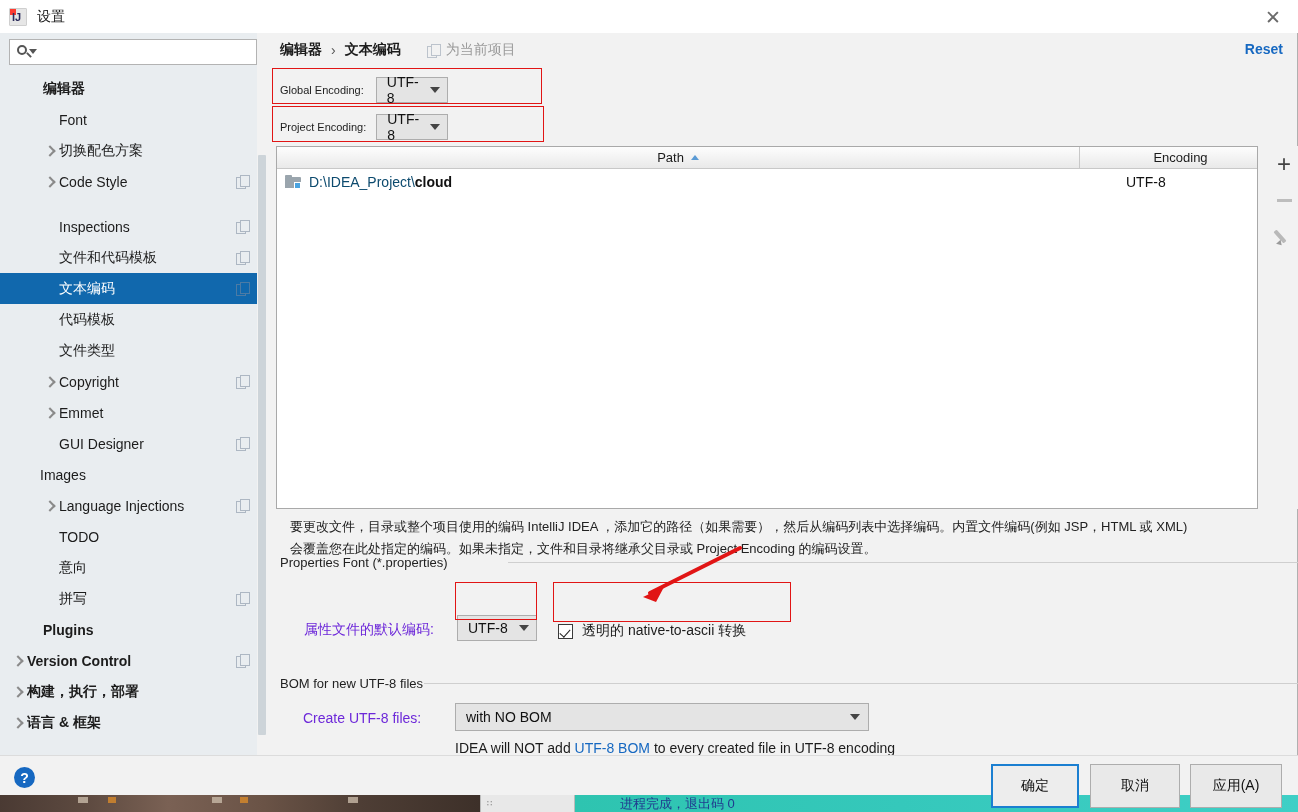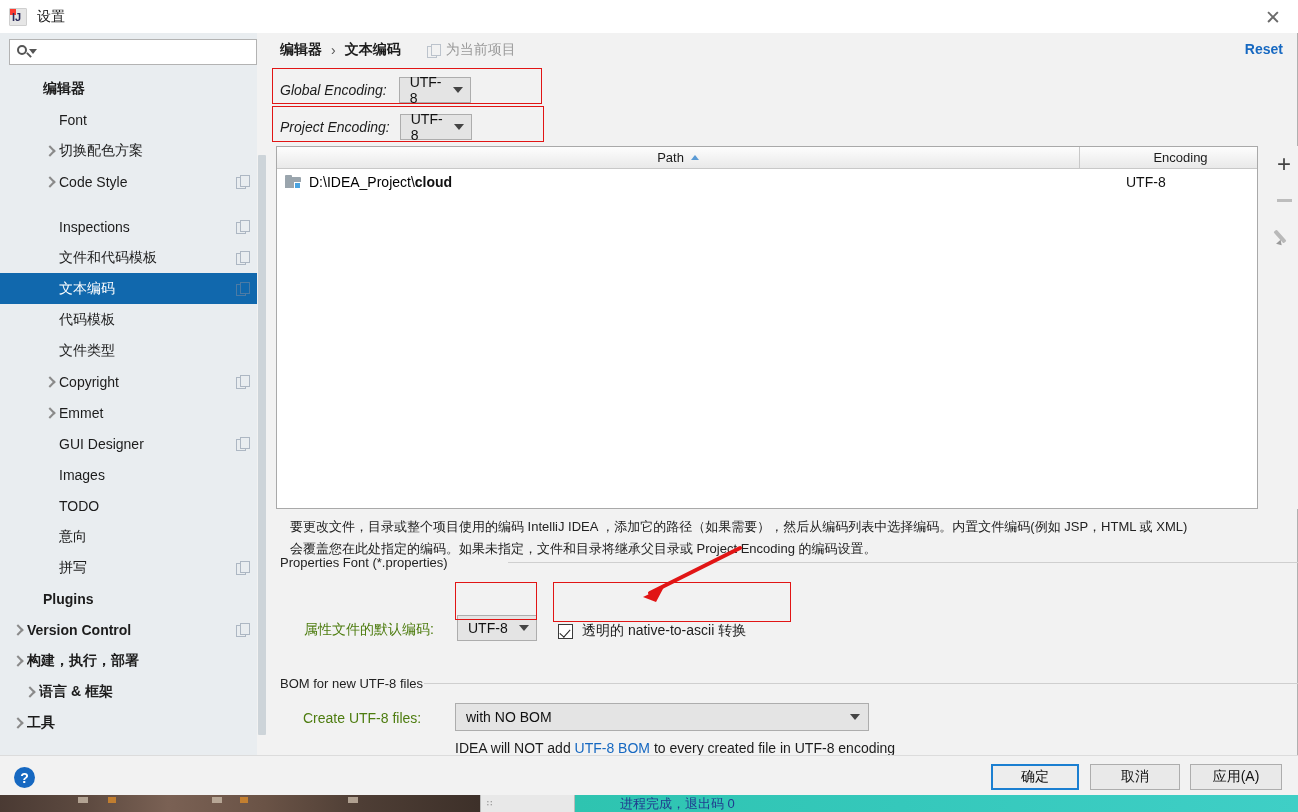--- a/index.html
+++ b/index.html
@@ -137,21 +137,21 @@
   .bc-forproj .copy-icon { margin-left:0; margin-right:6px; opacity:.45; }
   .bc-forproj .copy-icon::after { background:#f2f2f2; }
 
   .reset-link {
     position:absolute; right:14px; top:8px; font-size:14px; font-weight:bold; color:#1668c1;
     cursor:pointer;
   }
 
   
   .enc-row { position:absolute; display:flex; align-items:center; }
-  .enc-label { font-size:14px; color:#1c1c1c;font-style:italic; }
+  .enc-label { font-size:11px; color:#1c1c1c; }
   .combo {
     height:26px; background:#e4e4e4; border:1px solid #adadad;
     display:flex; align-items:center; justify-content:space-between;
     padding:0 7px 0 10px; font-size:14px; color:#111; cursor:default;
   }
   .combo .chev {
     margin-left:8px; width:0;height:0;
     border-left:5px solid transparent;border-right:5px solid transparent;border-top:6px solid #444;
   }
 
@@ -173,21 +173,21 @@
     margin-left:7px; width:0;height:0;
     border-left:4px solid transparent;border-right:4px solid transparent;border-bottom:5px solid #5b9bd5;
   }
   .trow { display:flex; height:26px; align-items:center; }
   .td-path { flex:1; display:flex; align-items:center; padding-left:8px; font-size:14px; color:#111; }
   .td-enc { width:153px; text-align:left; padding-left:22px; font-size:14px; color:#111; }
   .folder-icon { width:17px; height:14px; position:relative; margin-right:7px; flex:0 0 17px; }
   .folder-icon .body { position:absolute; left:0; top:2px; width:16px; height:11px; background:#9aa5ad; border-radius:1px 1px 0 0;}
   .folder-icon .tab  { position:absolute; left:0; top:0px; width:7px; height:3px; background:#9aa5ad; border-radius:1px;}
   .folder-icon .badge{ position:absolute; left:9px; top:7px; width:7px; height:7px; background:#4aa3df; border:1px solid #ffffff;}
-  .path-dim { color:#000000; }
+  .path-dim { color:#0c4a6e; }
   .path-strong { color:#111; font-weight:bold; }
 
   .side-tools {
     position:absolute; left:998px; top:113px; width:36px; height:363px;
     background:#f2f2f2; display:flex; flex-direction:column; align-items:center;
   }
   .tool-btn {
     width:34px; height:36px; display:flex; align-items:center; justify-content:center;
     color:#5a5a5a;
   }
@@ -208,21 +208,21 @@
     position:absolute; left:22px; top:483px; width:1010px;
     font-size:13px; color:#222; line-height:22px;
   }
 
   
   .section-title {
     position:absolute; font-size:13px; color:#222; background:#f2f2f2; padding-right:8px;
   }
   .section-line { position:absolute; height:1px; background:#cfcfcf; }
 
-  .row-label { position:absolute; font-size:14px; color:#4d7c0f; }
+  .row-label { position:absolute; font-size:14px; color:#6d28d9; }
 
   .checkbox-wrap { position:absolute; display:flex; align-items:center; }
   .cbox {
     width:15px; height:15px; border:1.4px solid #3a3a3a; background:#fff; position:relative;
     flex:0 0 15px; margin-right:9px;
   }
   .cbox::after {
     content:""; position:absolute; left:3px; top:2px; width:5px; height:9px;
     border-right:1.8px solid #222; border-bottom:1.8px solid #222; transform:rotate(42deg);
   }
@@ -241,21 +241,21 @@
   .footer {
     position:absolute; left:0; top:755px; width:1298px; height:40px; background:#f2f2f2;
     border-top:1px solid #dcdcdc;
   }
   .help-icon {
     position:absolute; left:14px; top:11px; width:21px; height:21px; border-radius:50%;
     background:#1668c1; color:#fff; font-size:14px; font-weight:bold;
     display:flex; align-items:center; justify-content:center;
   }
   .btn {
-    position:absolute; top:8px; height:26px; background:#e9e9e9; border:1px solid #adadad;
+    position:absolute; top:8px; height:44px; background:#e9e9e9; border:1px solid #adadad;
     font-size:14px; color:#111; display:flex; align-items:center; justify-content:center;
   }
   .btn.primary { border:2px solid #1b7fd1; background:#ededed; }
 
   
   .arrow-svg { position:absolute; left:540px; top:540px; width:280px; height:90px; pointer-events:none; }
 </style>
 </head>
 <body>
 
@@ -344,25 +344,30 @@
           </div>
           <div class="tree-item" style="padding-left: 42px;">
             <span class="arrow has"></span>
             <span class="lbl">Emmet</span>
           </div>
           <div class="tree-item" style="padding-left: 42px;">
             <span class="arrow"></span>
             <span class="lbl">GUI Designer</span>
             <span class="copy-icon"></span>
           </div>
-          <div class="tree-item" style="padding-left: 42px;">
+          <div class="tree-item" style="padding-left: 23px;">
             <span class="arrow"></span>
             <span class="lbl">Images</span>
           </div>
           <div class="tree-item" style="padding-left: 42px;">
+            <span class="arrow has"></span>
+            <span class="lbl">Language Injections</span>
+            <span class="copy-icon"></span>
+          </div>
+          <div class="tree-item" style="padding-left: 42px;">
             <span class="arrow"></span>
             <span class="lbl">TODO</span>
           </div>
           <div class="tree-item" style="padding-left: 42px;">
             <span class="arrow"></span>
             <span class="lbl">意向</span>
           </div>
           <div class="tree-item" style="padding-left: 42px;">
             <span class="arrow"></span>
             <span class="lbl">拼写</span>
@@ -374,27 +379,23 @@
           </div>
           <div class="tree-item bold" style="padding-left: 10px;">
             <span class="arrow has"></span>
             <span class="lbl">Version Control</span>
             <span class="copy-icon"></span>
           </div>
           <div class="tree-item bold" style="padding-left: 10px;">
             <span class="arrow has"></span>
             <span class="lbl">构建，执行，部署</span>
           </div>
-          <div class="tree-item bold" style="padding-left: 10px; margin-left: 12px;">
+          <div class="tree-item bold" style="padding-left: 10px;">
             <span class="arrow has"></span>
             <span class="lbl">语言 &amp; 框架</span>
-          </div>
-          <div class="tree-item bold" style="padding-left: 10px;">
-            <span class="arrow has"></span>
-            <span class="lbl">工具</span>
           </div>
         </div>
     </div>
     <div class="sb-track"></div>
     <div class="sb-thumb"></div>
 
     <div class="rightpane">
 
       <div class="breadcrumb">
         <span>编辑器</span>

